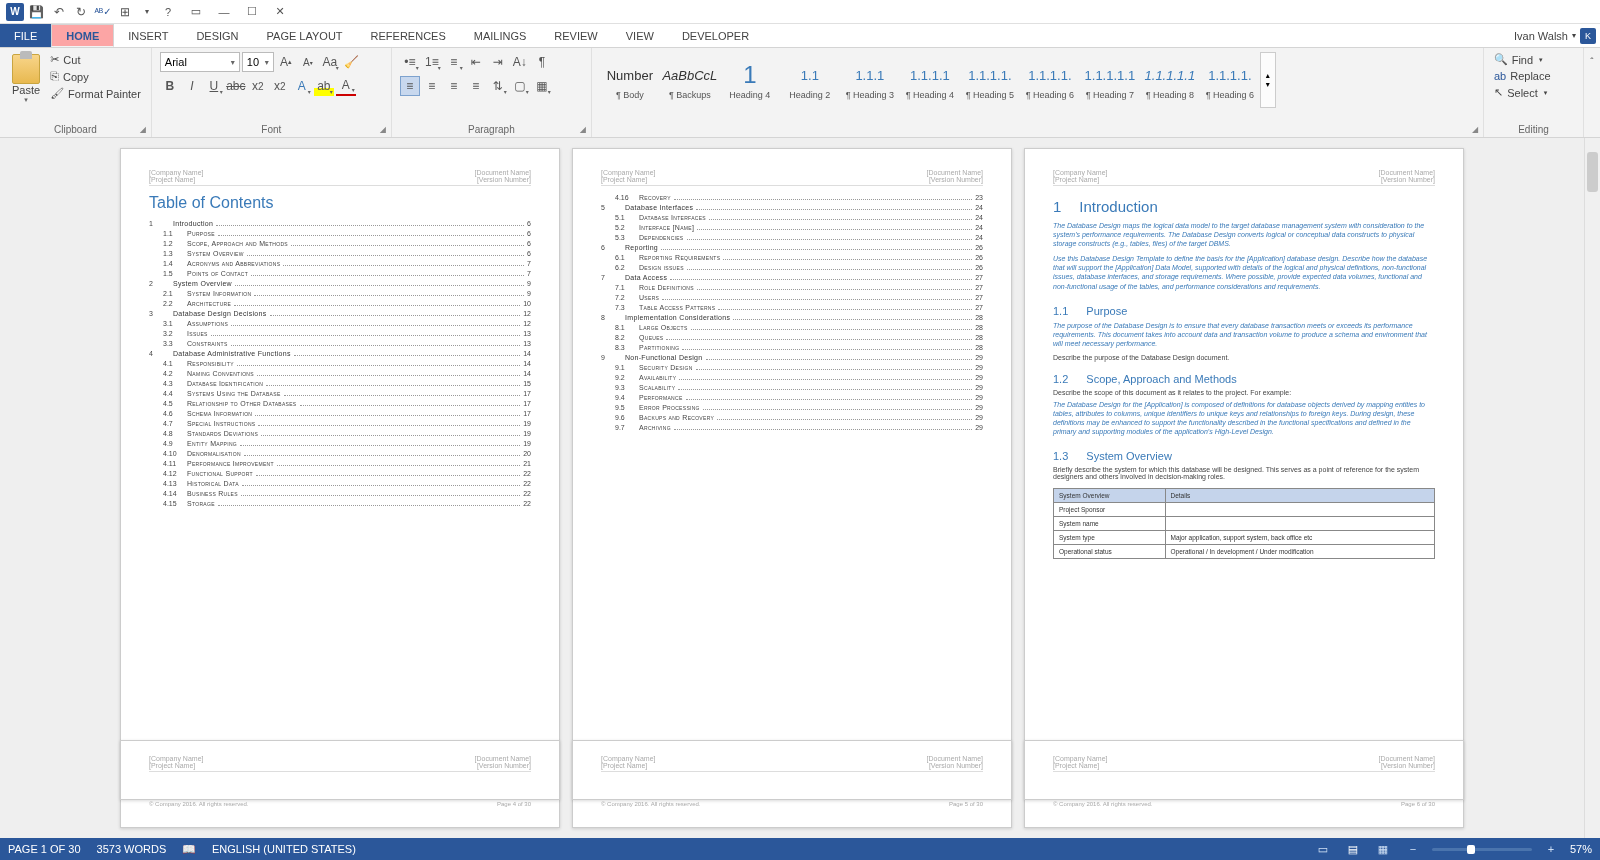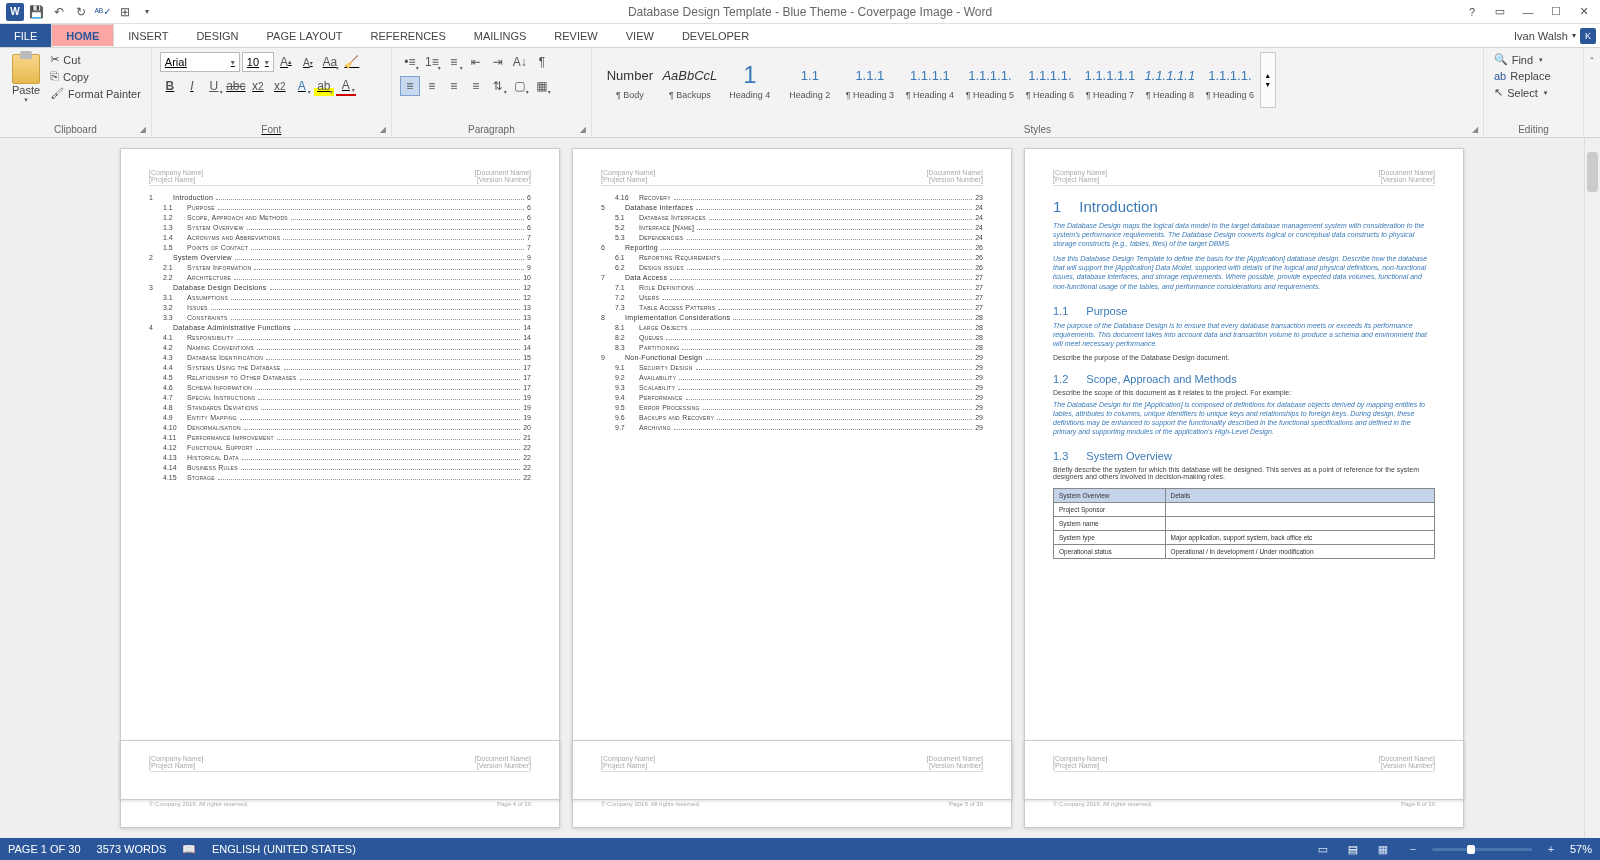--- a/index.html
+++ b/index.html
@@ -99,21 +99,20 @@
     <span class="qat-btn">
         <span class="word-icon">W</span>
       </span>
     <span class="qat-btn">💾</span>
     <span class="qat-btn">↶</span>
     <span class="qat-btn">↻</span>
     <span class="qat-btn" style="color:#2b579a;font-size:10px;">ᴬᴮ✓</span>
     <span class="qat-btn">⊞</span>
     <span class="qat-btn" style="font-size:8px;">▾</span>
   </div>
-  <div class="titlebar-center">Database Design Template - Blue Theme - Coverpage Image - Word</div>
   <div class="titlebar-right">
     <span class="win-btn">?</span>
     <span class="win-btn">▭</span>
     <span class="win-btn">—</span>
     <span class="win-btn">☐</span>
     <span class="win-btn">✕</span>
   </div>
 </div>
 
 <div class="ribbon-tabs">
@@ -146,21 +145,21 @@
         <div class="clip-row">
             <span>🖌</span>
             <span>Format Painter</span>
           </div>
       </div>
     </div>
     <div class="group-label">Clipboard</div>
     <span class="group-launcher">◢</span>
   </div>
 
-  <div class="group" style="min-width:240px;text-decoration:underline;">
+  <div class="group" style="min-width:240px;">
     <div class="group-content" style="flex-direction:column;gap:4px;">
       <div class="font-row">
         <div class="combo font-name">
             <span>Arial</span>
             <span class="combo-arrow">▾</span>
           </div>
         <div class="combo font-size">
             <span>10</span>
             <span class="combo-arrow">▾</span>
           </div>
@@ -262,21 +261,20 @@
             <div class="style-preview blue" style="font-style: italic;">1.1.1.1.1</div>
             <div class="style-name">¶ Heading 8</div>
           </div>
           <div class="style-item">
             <div class="style-preview blue">1.1.1.1.</div>
             <div class="style-name">¶ Heading 6</div>
           </div>
           <div class="gallery-more">▴<br>▾</div>
         </div>
     </div>
-    <div class="group-label">Styles</div>
     <span class="group-launcher">◢</span>
   </div>
 
   <div class="group" style="min-width:100px;">
     <div class="group-content">
       <div class="edit-col">
         <div class="edit-row">
             <span>🔍</span>
             <span>Find</span>
             <span style="font-size:7px;margin-left:2px;">▾</span>
@@ -300,20 +298,21 @@
     </div>
 </div>
 
 <div class="doc-area">
 
   <div class="page">
     <div class="page-header">
       <div><span>[Company Name]</span><br><span>[Project Name]</span></div>
       <div style="text-align:right;"><span>[Document Name]</span><br><span>[Version Number]</span></div>
     </div>
+    <div class="toc-title">Table of Contents</div>
     <div id="toc1-host">
         <div class="toc-line lvl1">
           <span class="toc-num">1</span>
           <span class="toc-text">Introduction</span>
           <span class="toc-dots"></span>
           <span class="toc-page">6</span>
         </div>
         <div class="toc-line lvl2" style="padding-left: 14px;">
           <span class="toc-num">1.1</span>
           <span class="toc-text">Purpose</span>

